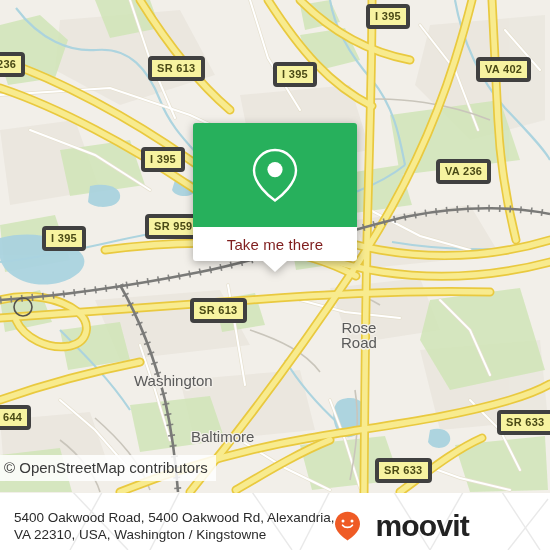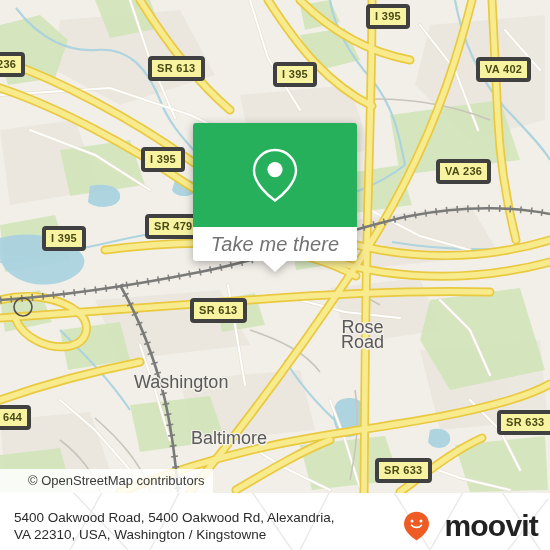--- a/index.html
+++ b/index.html
@@ -30,37 +30,37 @@
     line-height:14px;
     padding:1px 5px 2px 5px;
     white-space:nowrap;
     letter-spacing:0.3px;
   }
 
   
   .place{
     position:absolute;
     color:#5a5a5a;
-    font-size:18px;
+    font-size:15px;
     font-family:"Liberation Sans", sans-serif;
     white-space:nowrap;
     text-shadow:
       -1.5px 0 #f2efe9, 1.5px 0 #f2efe9, 0 -1.5px #f2efe9, 0 1.5px #f2efe9,
       -1px -1px #f2efe9, 1px -1px #f2efe9, -1px 1px #f2efe9, 1px 1px #f2efe9;
   }
   .place.two-line{line-height:15px;text-align:center;}
 
   
   .attrib{
-    position:absolute;left:0;bottom:0;
+    position:absolute;left:0;bottom:12px;
     background:rgba(255,255,255,0.85);
     color:#3a3a3a;
-    font-size:13px;
-    font-family:"Liberation Sans", sans-serif;
-    padding:4px 8px 5px 28px;
+    font-size:15px;
+    font-family:"Liberation Sans", sans-serif;
+    padding:4px 8px 5px 4px;
     white-space:nowrap;
   }
 
   
   .callout{
     position:absolute;left:193px;top:123px;width:164px;
     filter:drop-shadow(0 2px 4px rgba(0,0,0,0.30));
   }
   .callout-head{
     width:100%;height:104px;
@@ -68,41 +68,40 @@
     border-radius:3px 3px 0 0;
     display:flex;align-items:center;justify-content:center;
   }
   .pin-wrap{width:52px;height:56px;display:block;}
   .callout-body{
     width:100%;height:34px;background:#ffffff;
     border-radius:0 0 3px 3px;
     display:flex;align-items:center;justify-content:center;
   }
   .callout-label{
-    color:#737373;font-size:20px;letter-spacing:0.1px;
-    font-family:"Liberation Sans", sans-serif;
-    font-style:italic;
+    color:#7f1d1d;font-size:15px;letter-spacing:0.1px;
+    font-family:"Liberation Sans", sans-serif;
   }
   .callout-tail{
     position:absolute;left:70px;top:138px;
     width:0;height:0;
     border-left:12px solid transparent;
     border-right:12px solid transparent;
     border-top:11px solid #ffffff;
   }
 
   
   .footer{
     position:absolute;left:0;top:493px;width:550px;height:57px;
     background:#ffffff;overflow:hidden;
   }
   .footer-wm{position:absolute;left:0;top:0;width:550px;height:57px;}
   .footer-inner{
     position:relative;width:100%;height:100%;
-    display:flex;align-items:center;justify-content:space-between;
+    display:flex;align-items:center;
     padding:8px 12px 0 14px;box-sizing:border-box;
   }
   .addr{
     color:#2b2b2b;font-size:13.5px;line-height:17px;
     max-width:392px;font-family:"Liberation Sans", sans-serif;
   }
   .brand{display:flex;align-items:center;gap:14px;flex:none;}
   .brand-mark{width:27px;height:30px;display:block;}
   .brand-text{
     color:#222222;font-size:30px;font-weight:bold;letter-spacing:-0.8px;
@@ -297,21 +296,21 @@
     </svg>
 
     <div>
       <div class="shield" style="left:-12px;top:52px;">236</div>
       <div class="shield" style="left:148px;top:56px;">SR 613</div>
       <div class="shield" style="left:273px;top:62px;">I 395</div>
       <div class="shield" style="left:366px;top:4px;">I 395</div>
       <div class="shield" style="left:476px;top:57px;">VA 402</div>
       <div class="shield" style="left:141px;top:147px;">I 395</div>
       <div class="shield" style="left:408px;top:159px;margin-left:28px;">VA 236</div>
-      <div class="shield" style="left:145px;top:214px;">SR 479</div>
+      <div class="shield" style="left:145px;top:214px;">SR 959</div>
       <div class="shield" style="left:42px;top:226px;">I 395</div>
       <div class="shield" style="left:190px;top:298px;">SR 613</div>
       <div class="shield" style="left:-6px;top:405px;">644</div>
       <div class="shield" style="left:497px;top:410px;">SR 633</div>
       <div class="shield" style="left:375px;top:458px;">SR 633</div>
     </div>
 
     <div class="place two-line" style="left:341px;top:320px;">
       <div>Rose</div>
       <div>Road</div>

